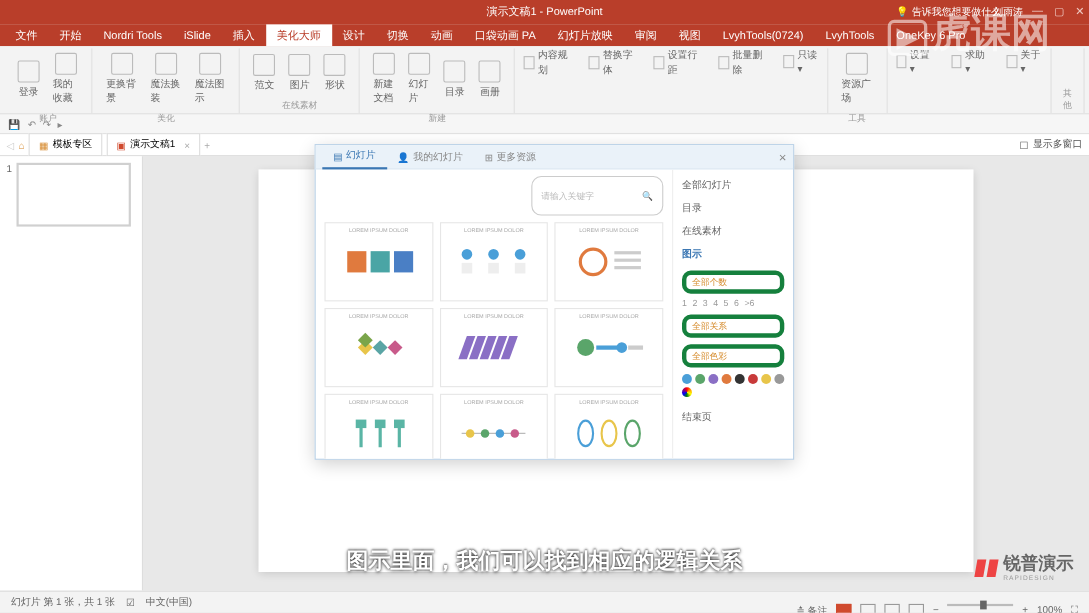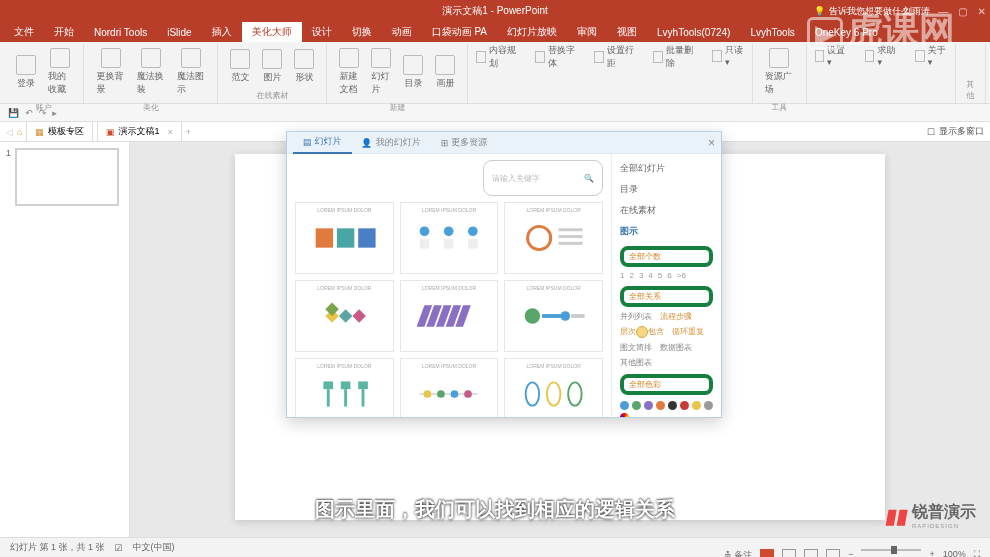--- a/index.html
+++ b/index.html
@@ -378,29 +378,20 @@
         <div class="num-row">
           <span>1</span>
           <span>2</span>
           <span>3</span>
           <span>4</span>
           <span>5</span>
           <span>6</span>
           <span>&gt;6</span>
         </div>
         <span class="filter-title">全部关系</span>
-        <div class="relation-grid">
-          <span>并列列表</span>
-          <span class="hl">流程步骤</span>
-          <span class="hl">层次<span class="cursor-ind"></span>包含</span>
-          <span class="hl">循环重复</span>
-          <span>图文简排</span>
-          <span>数据图表</span>
-          <span>其他图表</span>
-        </div>
         <span class="filter-title">全部色彩</span>
         <div class="color-row">
           <span class="color-dot" style="background: rgb(74, 159, 216);"></span>
           <span class="color-dot" style="background: rgb(90, 165, 106);"></span>
           <span class="color-dot" style="background: rgb(138, 111, 197);"></span>
           <span class="color-dot" style="background: rgb(224, 122, 62);"></span>
           <span class="color-dot" style="background: rgb(51, 51, 51);"></span>
           <span class="color-dot" style="background: rgb(200, 58, 58);"></span>
           <span class="color-dot" style="background: rgb(232, 197, 74);"></span>
           <span class="color-dot" style="background: rgb(153, 153, 153);"></span>

